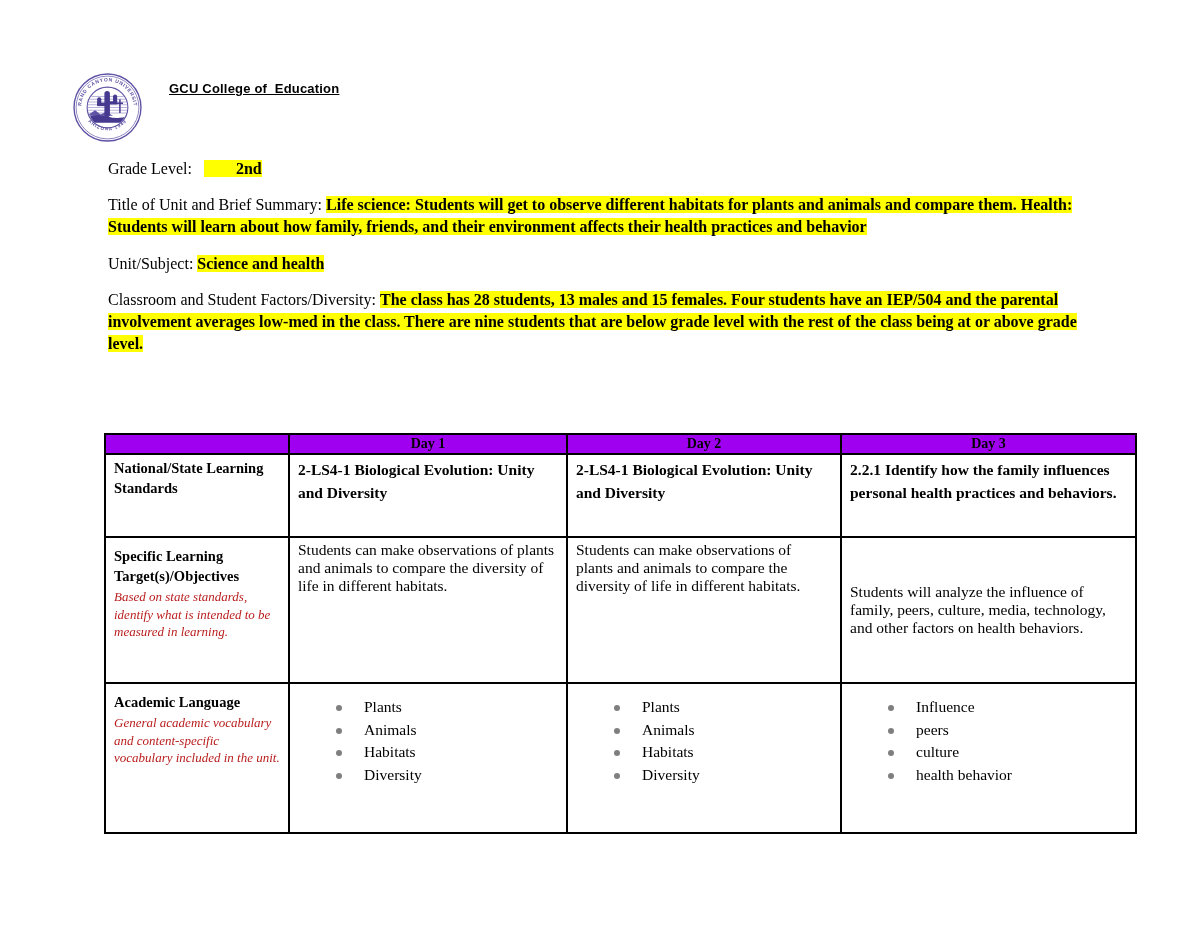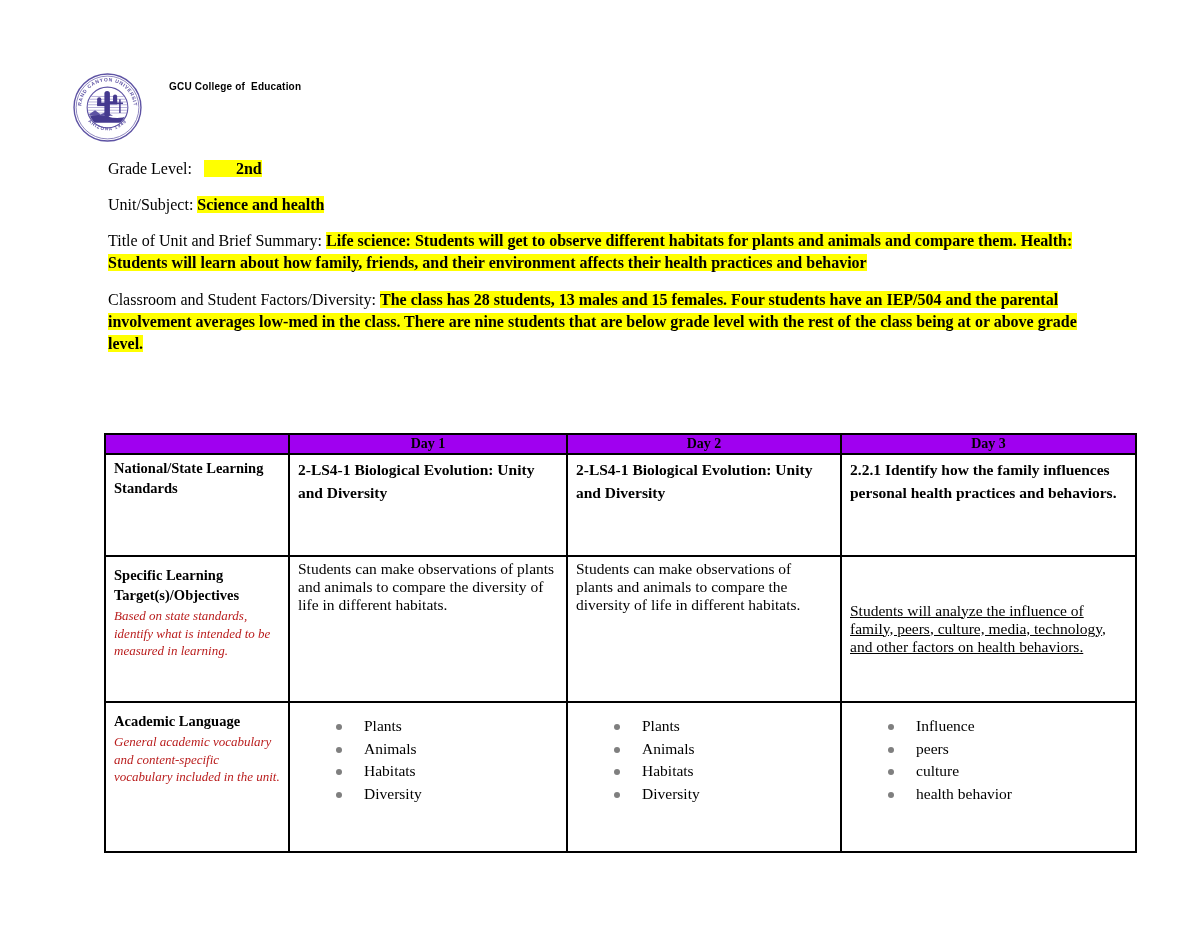--- a/index.html
+++ b/index.html
@@ -8,21 +8,21 @@
     position:relative; width:1200px; height:927px; background:#ffffff;
     font-family:"Liberation Serif", serif; color:#000;
     overflow:hidden;
   }
 
   
   .doc-header { position:absolute; left:73px; top:73px; display:flex; align-items:flex-start; }
   .seal { width:69px; height:69px; flex:0 0 auto; }
   .header-text {
     margin-left:27px; margin-top:8px; width:928px;
-    font-family:"Liberation Sans", sans-serif; font-weight:bold; font-size:10px;
+    font-family:"Liberation Sans", sans-serif; font-weight:bold; font-size:13px;text-decoration:underline;
   }
   .college-line { white-space:pre; letter-spacing:.2px; }
   .template-line {
     white-space:pre; letter-spacing:.2px; margin-top:3px; padding-bottom:2px;
     border-bottom:2.5px solid #000;
   }
 
   
   .content { position:absolute; left:108px; top:158px; width:972px; font-size:16px; line-height:22px; }
   .field { margin-bottom:14px; }
@@ -35,28 +35,28 @@
   table.lesson-table {
     position:absolute; left:104px; top:433px;
     border-collapse:collapse; table-layout:fixed; width:1031px;
     font-size:15.5px;
   }
   .lesson-table td, .lesson-table th { border:2px solid #000; vertical-align:top; padding:3px 8px 4px 8px; }
   .lesson-table thead th {
     background:#a000f0; height:15px; font-weight:bold; font-size:14px;
     text-align:center; vertical-align:middle; padding:1px 4px;
   }
-  .row-standards { height:102px; }
+  .row-standards { height:83px; }
   .row-objectives { height:146px; }
   .row-language { height:150px; }
   .row-head-cell { font-weight:bold; font-size:14.5px; line-height:20px; padding-top:5px; }
   .row-sub { font-weight:normal; font-style:italic; color:#b91c1c; font-size:13px; line-height:17.5px; margin-top:2px; }
   .cell-bold { font-weight:bold; line-height:23px; padding-top:5px; }
   .cell-plain { font-weight:normal; line-height:18px; padding-top:5px; }
-  td.v-middle { vertical-align:middle;text-decoration:underline; }
+  td.v-middle { vertical-align:middle; }
   ul.bullets { list-style:none; margin-top:9px; }
   ul.bullets li { position:relative; padding-left:66px; line-height:22.5px; margin-bottom:0; }
   ul.bullets li::before {
     content:""; position:absolute; left:38px; top:9px;
     width:6px; height:6px; border-radius:50%; background:#7f7f7f;
   }
 </style>
 </head>
 <body>
 
@@ -110,22 +110,22 @@
       </g>
     </svg>
 
     <div class="header-text">
       <div class="college-line">GCU College of  Education</div>
     </div>
   </div>
 
   <div class="content">
     <p class="field gap-wide"><span class="field-label">Grade Level:</span> <span class="field-value">2nd</span></p>
+    <p class="field para"><span class="field-label">Title of Unit and Brief Summary:</span> <span class="field-value">Life science: Students will get to observe different habitats for plants and animals and compare them. Health: Students will learn about how family, friends, and their environment affects their health practices and behavior</span></p>
     <p class="field"><span class="field-label">Unit/Subject:</span> <span class="field-value">Science and health</span></p>
-    <p class="field para"><span class="field-label">Title of Unit and Brief Summary:</span> <span class="field-value">Life science: Students will get to observe different habitats for plants and animals and compare them. Health: Students will learn about how family, friends, and their environment affects their health practices and behavior</span></p>
     <p class="field para"><span class="field-label">Classroom and Student Factors/Diversity:</span> <span class="field-value">The class has 28 students, 13 males and 15 females. Four students have an IEP/504 and the parental involvement averages low-med in the class. There are nine students that are below grade level with the rest of the class being at or above grade level.</span></p>
   </div>
 
   <table class="lesson-table">
     <colgroup>
       <col style="width:184px">
         <col style="width:278px">
         <col style="width:274px">
         <col style="width:295px">
     </colgroup>

